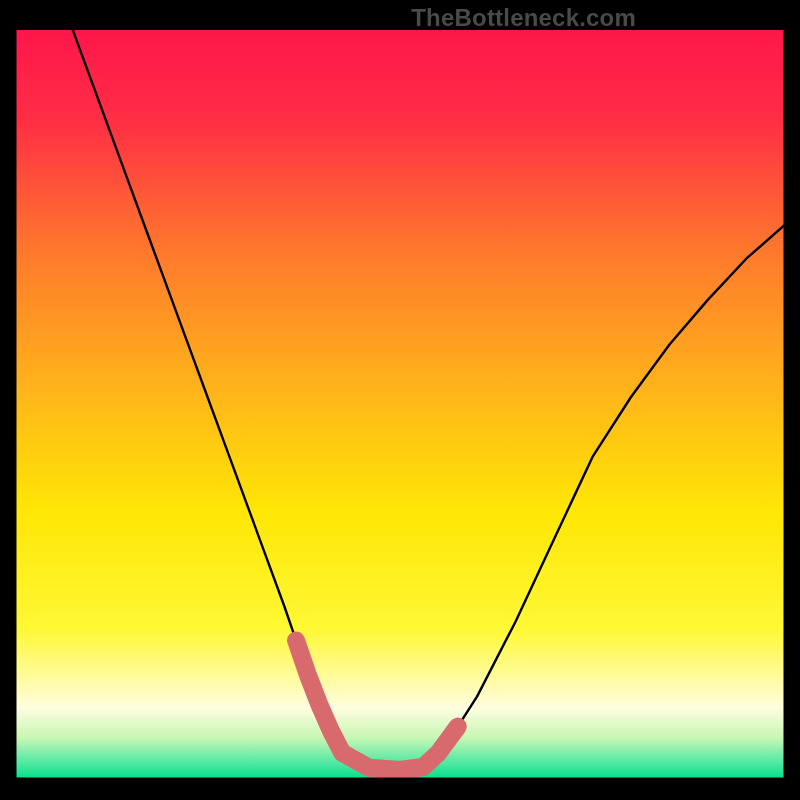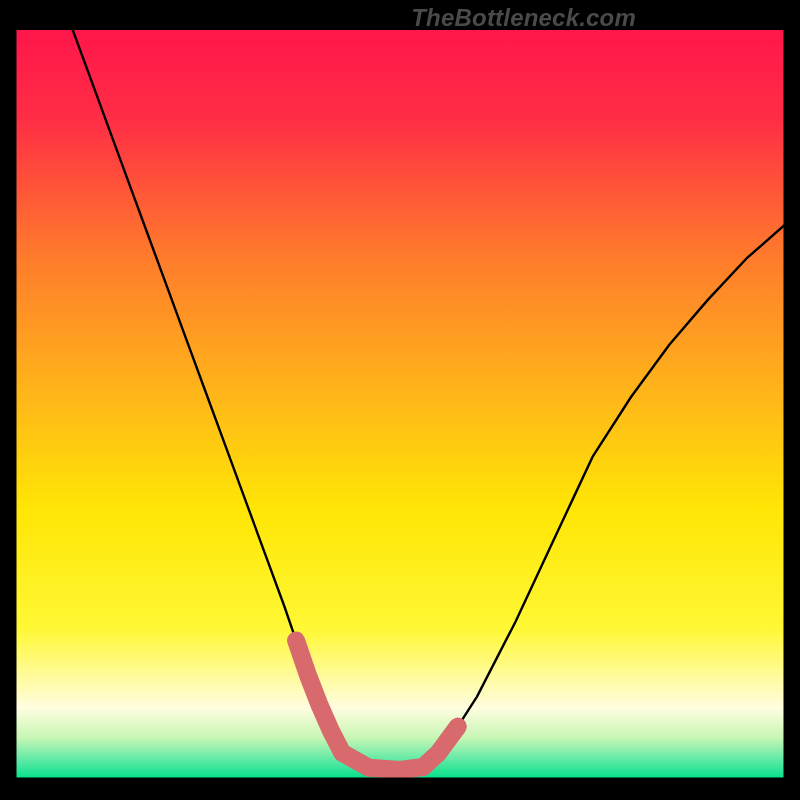--- a/index.html
+++ b/index.html
@@ -8,21 +8,20 @@
     width: 800px;
     height: 800px;
     background: #000;
     font-family: Arial, Helvetica, sans-serif;
     overflow: hidden;
   }
   .canvas {
     position: relative;
     width: 648px;
     height: 800px;
-    font-style: italic;
   }
   .watermark {
     position: absolute;
     top: 4px;
     right: 12px;
     color: #4a4a4a;
     font-size: 24px;
     font-weight: 600;
     letter-spacing: 0.2px;
     z-index: 50;

